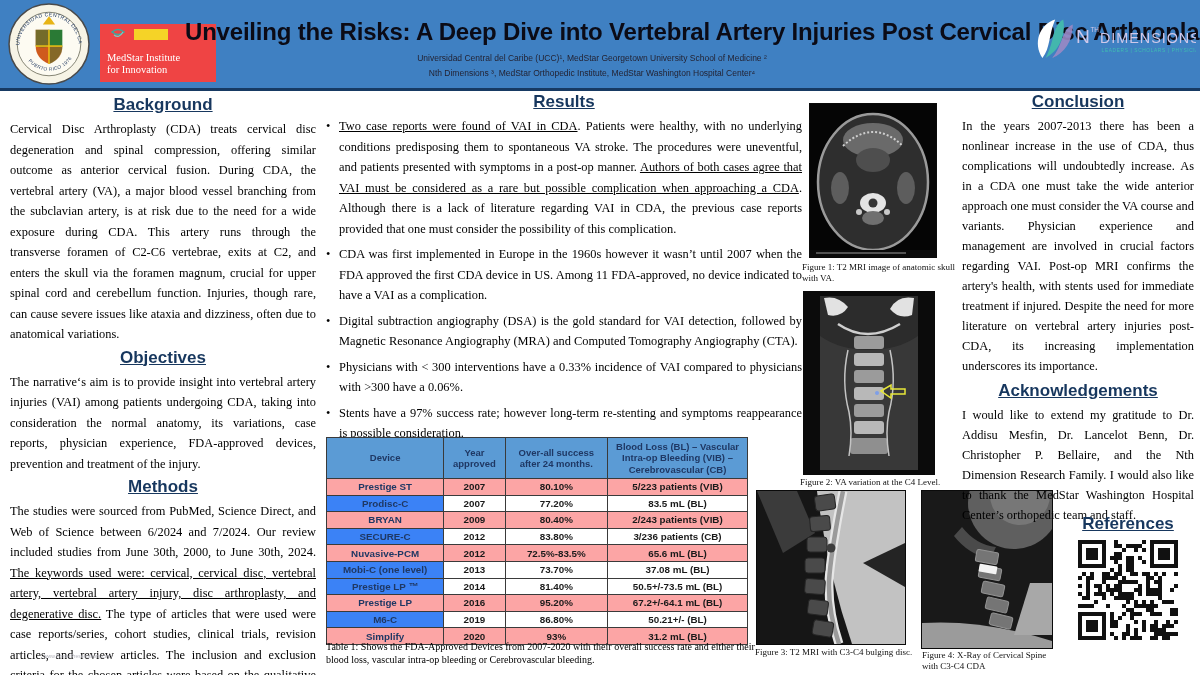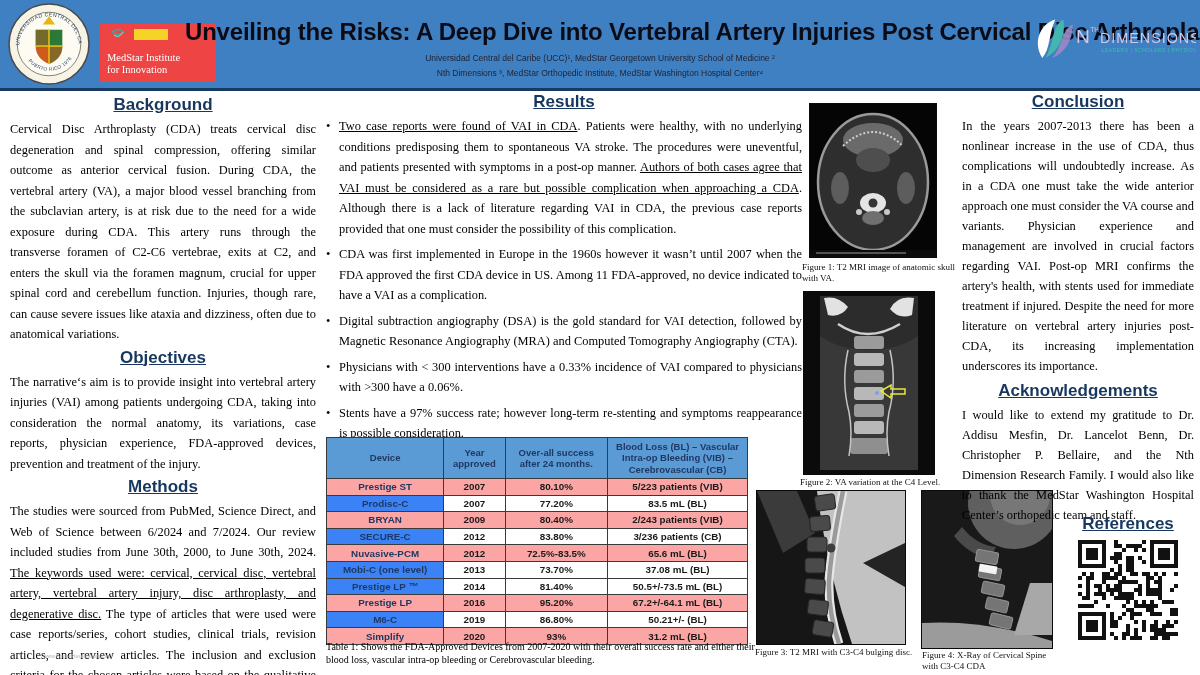--- a/index.html
+++ b/index.html
@@ -6,21 +6,21 @@
   #poster{position:relative;width:1200px;height:675px;background:#ffffff;overflow:hidden;
           font-family:"Liberation Serif",serif;color:#000;}
   
   .header{position:absolute;left:0;top:0;width:1200px;height:88px;background:#3f80c2;
           border-bottom:3px solid #173a63;}
   .title{position:absolute;left:185px;top:18px;width:835px;text-align:left;
          font-family:"Liberation Sans",sans-serif;font-weight:bold;font-size:24px;
          letter-spacing:-0.2px;color:#0b0b16;white-space:nowrap;}
   .authors{position:absolute;left:150px;top:31px;width:900px;text-align:center;
            font-size:14px;color:#14142a;}
-  .affil{position:absolute;left:300px;width:600px;text-align:center;
+  .affil{position:absolute;left:292px;width:600px;text-align:center;
          font-family:"Liberation Sans",sans-serif;font-size:8.5px;color:#232334;}
   .affil1{top:53px;} .affil2{top:68px;}
   .crest{position:absolute;left:8px;top:3px;width:82px;height:82px;}
   .medstar{position:absolute;left:100px;top:24px;width:116px;height:58px;background:#ef4444;
            font-family:"Liberation Serif",serif;color:#fff;}
   .medstar .mtxt{position:absolute;left:7px;top:28px;font-size:10.5px;line-height:12px;}
   .nthlogo{position:absolute;left:1028px;top:10px;width:168px;height:64px;}
   
   .sec-h{font-family:"Liberation Sans",sans-serif;font-weight:bold;font-size:17px;
          color:#17375E;text-decoration:underline;text-align:center;margin:0 0 4px 0;}

